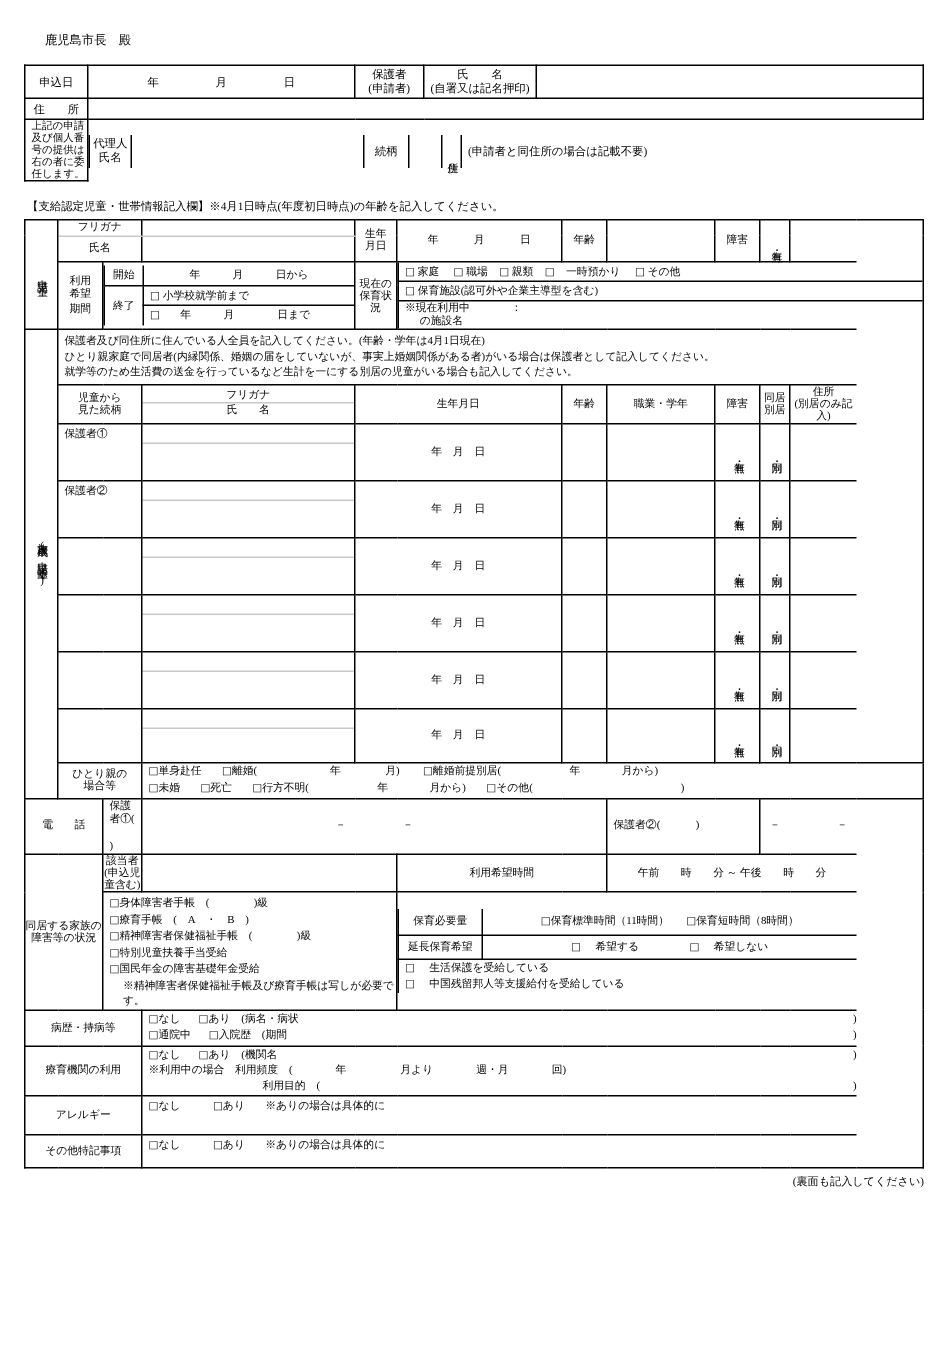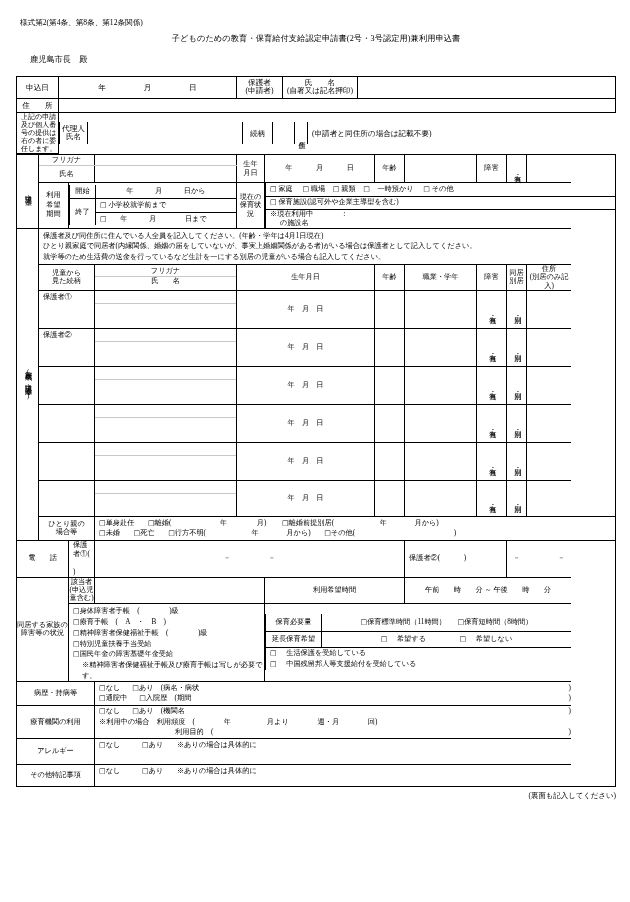--- a/index.html
+++ b/index.html
@@ -68,22 +68,20 @@
 
   .thickbox { border: 1.1px solid #000; }
   .flexrow { display: flex; align-items: center; }
   .grow { flex: 1; }
 </style>
 </head>
 <body>
 
 <div class="page">
 
-  <div class="form-no">様式第2(第4条、第8条、第12条関係)</div>
-  <div class="doc-title">子どものための教育・保育給付支給認定申請書(2号・3号認定用)兼利用申込書</div>
   <div class="addressee">鹿児島市長　殿</div>
 
 
   <table class="t-apply">
     <colgroup>
       <col style="width:42px">
         <col style="width:178px">
         <col style="width:46px">
       <col style="width:75px">
         <col style="width:auto">
@@ -143,20 +141,21 @@
               <span>(申請者と同住所の場合は記載不要)</span>
             </td>
           </tr>
         </tbody>
             </table>
       </td>
     </tr>
   </tbody>
     </table>
 
+  <div class="sec-label">【支給認定児童・世帯情報記入欄】※4月1日時点(年度初日時点)の年齢を記入してください。</div>
 
   <table class="t-main thickbox">
     <colgroup>
       <col style="width:22px">
       <col style="width:30px">
       <col style="width:26px">
       <col style="width:142px">
       <col style="width:28px">
       <col style="width:110px">
       <col style="width:30px">

